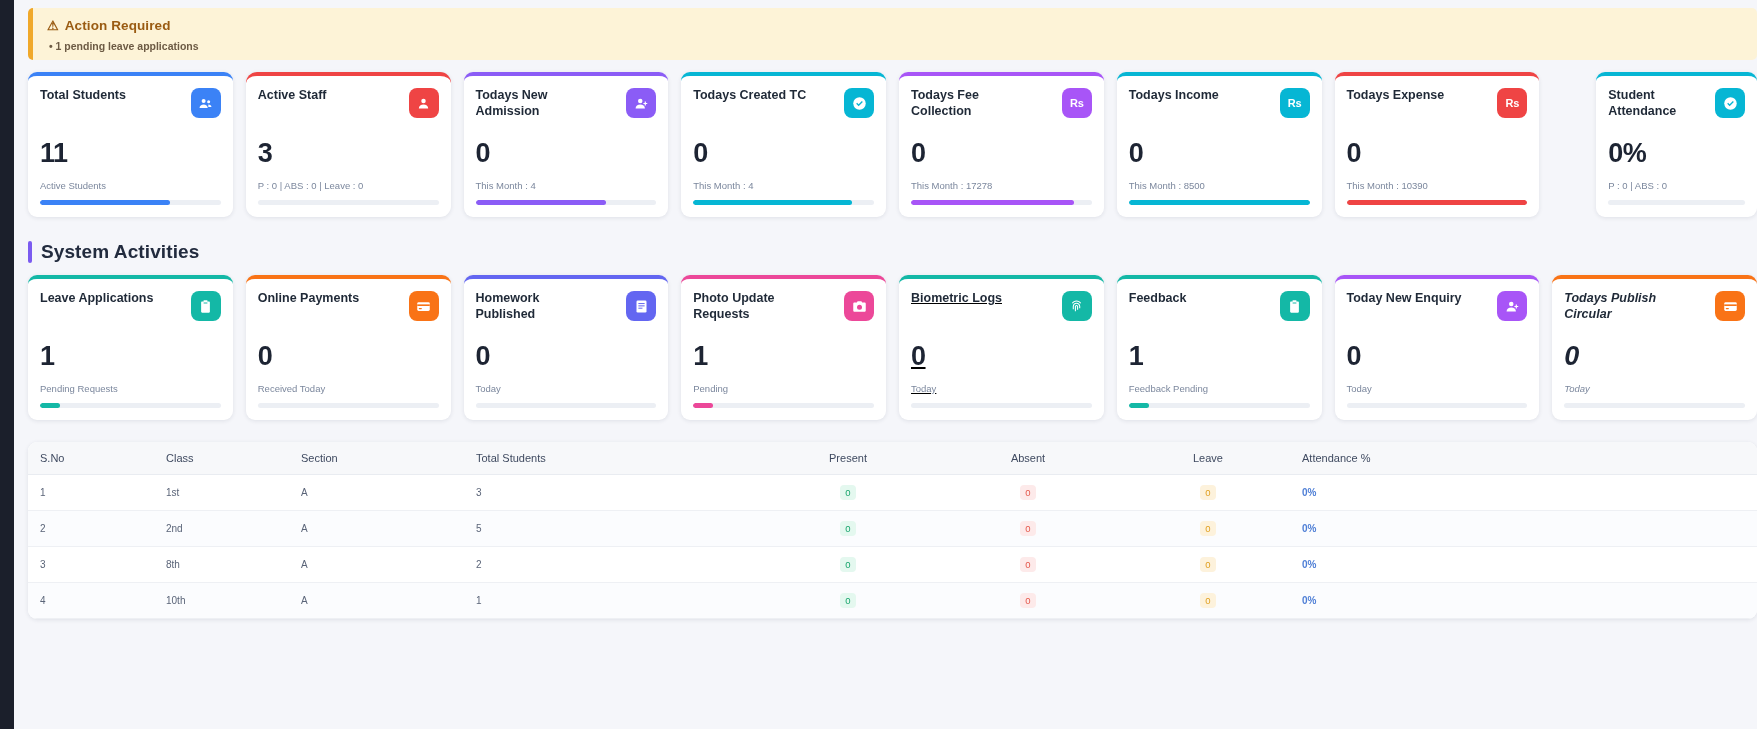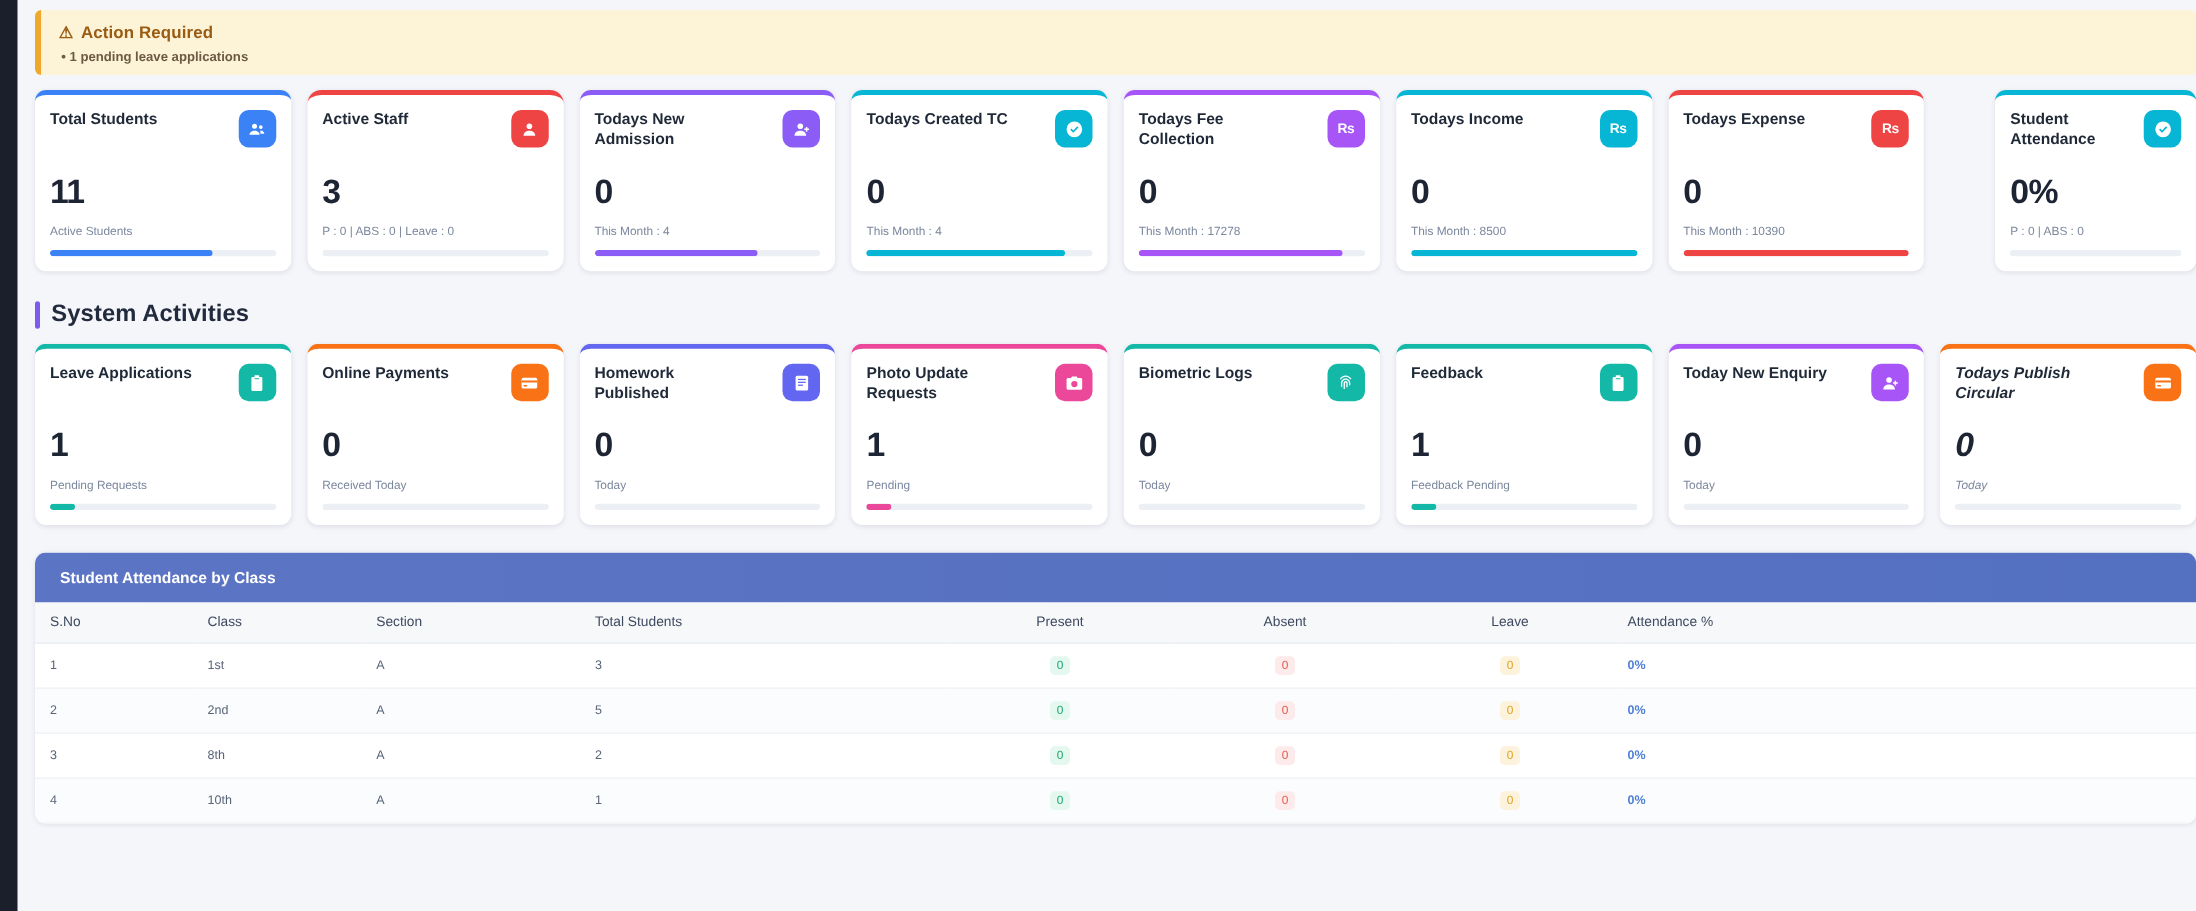--- a/index.html
+++ b/index.html
@@ -388,21 +388,21 @@
               <circle cx="12" cy="13.2" r="4" fill="#ec4899"></circle>
             </svg>
           </div>
         </div>
         <div class="card-value">1</div>
         <div class="card-sub">Pending</div>
         <div class="bar-track">
           <div class="bar-fill" style="width: 11%; background: rgb(236, 72, 153);"></div>
         </div>
       </div>
-      <div class="card" style="border-top-color: rgb(20, 184, 166);">
+      <div class="card" style="border-top-color: rgb(20, 184, 166); text-decoration: underline;">
         <div class="card-head">
           <div class="card-title">Biometric Logs</div>
           <div class="card-icon" style="background: rgb(20, 184, 166);">
             <svg viewBox="0 0 24 24">
               <path d="M12 2.2c-3.1 0-5.9 1.6-7.4 4.2l1.5.9C7.4 5.1 9.5 3.9 12 3.9s4.6 1.2 5.9 3.4l1.5-.9C17.9 3.8 15.1 2.2 12 2.2z"></path>
               <path d="M12 6c-3.3 0-6 2.7-6 6v4.5h1.7V12c0-2.4 1.9-4.3 4.3-4.3s4.3 1.9 4.3 4.3v2.8h1.7V12c0-3.3-2.7-6-6-6z"></path>
               <path d="M12 9.4c-1.4 0-2.6 1.2-2.6 2.6v7.6h1.7V12c0-.5.4-.9.9-.9s.9.4.9.9v5.2h1.7V12c0-1.4-1.2-2.6-2.6-2.6z"></path>
             </svg>
           </div>
         </div>
@@ -457,21 +457,20 @@
         </div>
         <div class="card-value">0</div>
         <div class="card-sub">Today</div>
         <div class="bar-track">
           <div class="bar-fill" style="width: 0%; background: rgb(249, 115, 22);"></div>
         </div>
       </div>
     </div>
 
   <div class="table-card">
-    <div class="table-head-bar">Student Attendance by Class</div>
     <table>
       <thead>
         <tr id="thead-row">
             <th class="c-sno">S.No</th>
             <th class="c-class">Class</th>
             <th class="c-section">Section</th>
             <th class="c-total">Total Students</th>
             <th class="c-present">Present</th>
             <th class="c-absent">Absent</th>
             <th class="c-leave">Leave</th>

